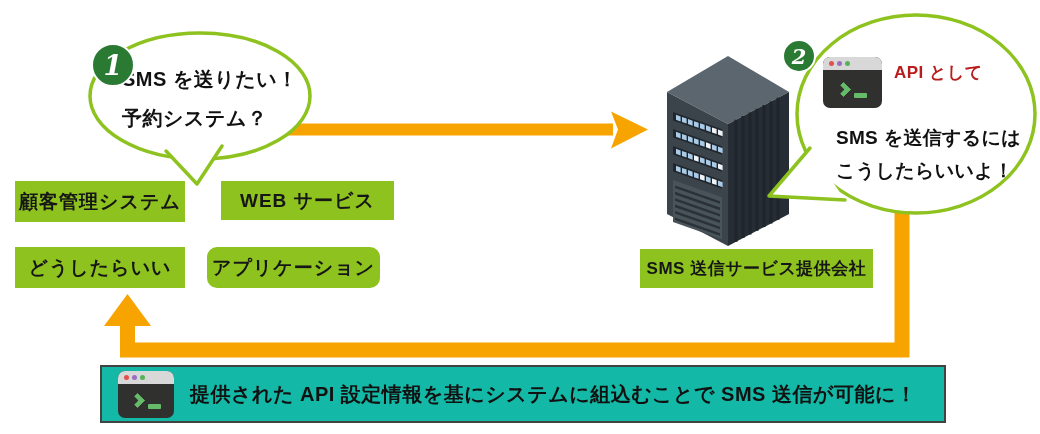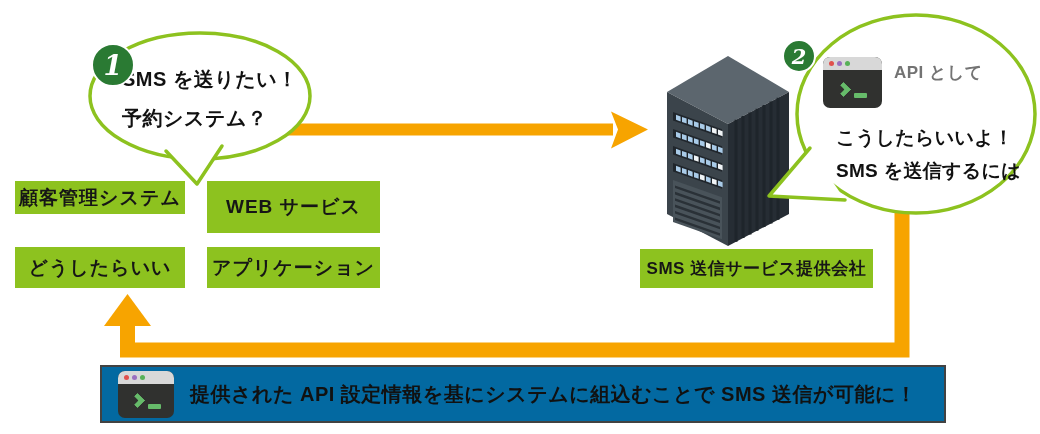--- a/index.html
+++ b/index.html
@@ -27,21 +27,21 @@
     font-family:"DejaVu Serif","Liberation Serif",serif; font-style:italic; font-weight:bold;
     z-index:5;
   }
   .badge1 { left:91px; top:43px; width:44px; height:44px; font-size:27px; }
   .badge2 { left:782px; top:39px; width:34px; height:34px; font-size:21px; }
 
   
   .bubble-text { position:absolute; font-weight:bold; white-space:nowrap; z-index:4; }
   .b1-text { left:122px; top:60px; font-size:20px; line-height:39px; letter-spacing:0.5px; }
   .b2-text { left:836px; top:121px; font-size:19px; line-height:33px; letter-spacing:0.3px; }
-  .api-text { left:894px; top:61px; font-size:17px; line-height:23px; color:#737373; letter-spacing:0.5px; }
+  .api-text { left:894px; top:61px; font-size:17px; line-height:23px; color:#b91c1c; letter-spacing:0.5px; }
 
   
   .term {
     position:absolute; background:#30312f; border-radius:7px; overflow:hidden;
     display:flex; flex-direction:column; z-index:4;
   }
   .term-bar {
     height:13px; background:#d8d8d8; flex:0 0 13px;
     display:flex; align-items:center; gap:3px; padding-left:6px;
   }
@@ -52,21 +52,21 @@
   .term-body { flex:1; display:flex; align-items:center; justify-content:center; }
   .chev {
     width:11px; height:11px; border-top:5px solid #66bb6a; border-right:5px solid #66bb6a;
     transform:rotate(45deg); border-radius:1px; margin-right:2px;
   }
   .uscore { width:13px; height:5px; background:#66bb6a; border-radius:1px; margin:12px 0 0 3px; }
 
   
   .note {
     position:absolute; left:100px; top:365px; width:846px; height:58px;
-    background:#0369a1; border:2px solid #424242;
+    background:#14b8a6; border:2px solid #424242;
     display:flex; align-items:center; gap:16px; padding:0 12px 0 16px; z-index:4;
   }
   .note .term { position:relative; width:56px; height:47px; flex:0 0 56px; }
   .note-text { font-size:20px; font-weight:600; letter-spacing:0.5px; white-space:nowrap; }
 
   
   .st-b { fill:#a9cbe8; } .st-w { fill:#f0f4f6; }
 </style>
 </head>
 <body>
@@ -148,24 +148,24 @@
     </g>
   </svg>
 
   <div class="badge badge1">1</div>
 
   <div class="bubble-text b1-text">
     <div>SMS を送りたい！</div>
     <div>予約システム？</div>
   </div>
 
-  <div class="green-box" style="left:15px; top:181px; width:170px; height:33px;">顧客管理システム</div>
-  <div class="green-box" style="left:207px; top:181px; width:173px; height:52px;">WEB サービス</div>
+  <div class="green-box" style="left:15px; top:181px; width:170px; height:41px;">顧客管理システム</div>
+  <div class="green-box" style="left:221px; top:181px; width:173px; height:39px;">WEB サービス</div>
   <div class="green-box" style="left:15px; top:247px; width:170px; height:41px;">どうしたらいい</div>
-  <div class="green-box" style="left:207px; top:247px; width:173px; height:41px;">アプリケーション</div>
+  <div class="green-box" style="left:207px; top:247px; width:173px; height:41px;border-radius:10px;">アプリケーション</div>
 
   <div class="green-box provider-box" style="left:613px; top:249px; width:233px; height:39px;">SMS 送信サービス提供会社</div>
 
   <div class="badge badge2">2</div>
 
   <div class="term" style="left:823px; top:57px; width:59px; height:51px;">
     <div class="term-bar">
       <span class="term-dot dot-red"></span>
       <span class="term-dot dot-purple"></span>
       <span class="term-dot dot-green"></span>
@@ -173,22 +173,22 @@
     <div class="term-body">
       <span class="chev"></span>
       <span class="uscore"></span>
     </div>
   </div>
 
   <div class="bubble-text api-text">
     <div>API として</div>
   </div>
   <div class="bubble-text b2-text">
+    <div>SMS を送信するには</div>
     <div>こうしたらいいよ！</div>
-    <div>SMS を送信するには</div>
   </div>
 
   <div class="note">
     <div class="term">
       <div class="term-bar">
         <span class="term-dot dot-red"></span>
         <span class="term-dot dot-purple"></span>
         <span class="term-dot dot-green"></span>
       </div>
       <div class="term-body">

